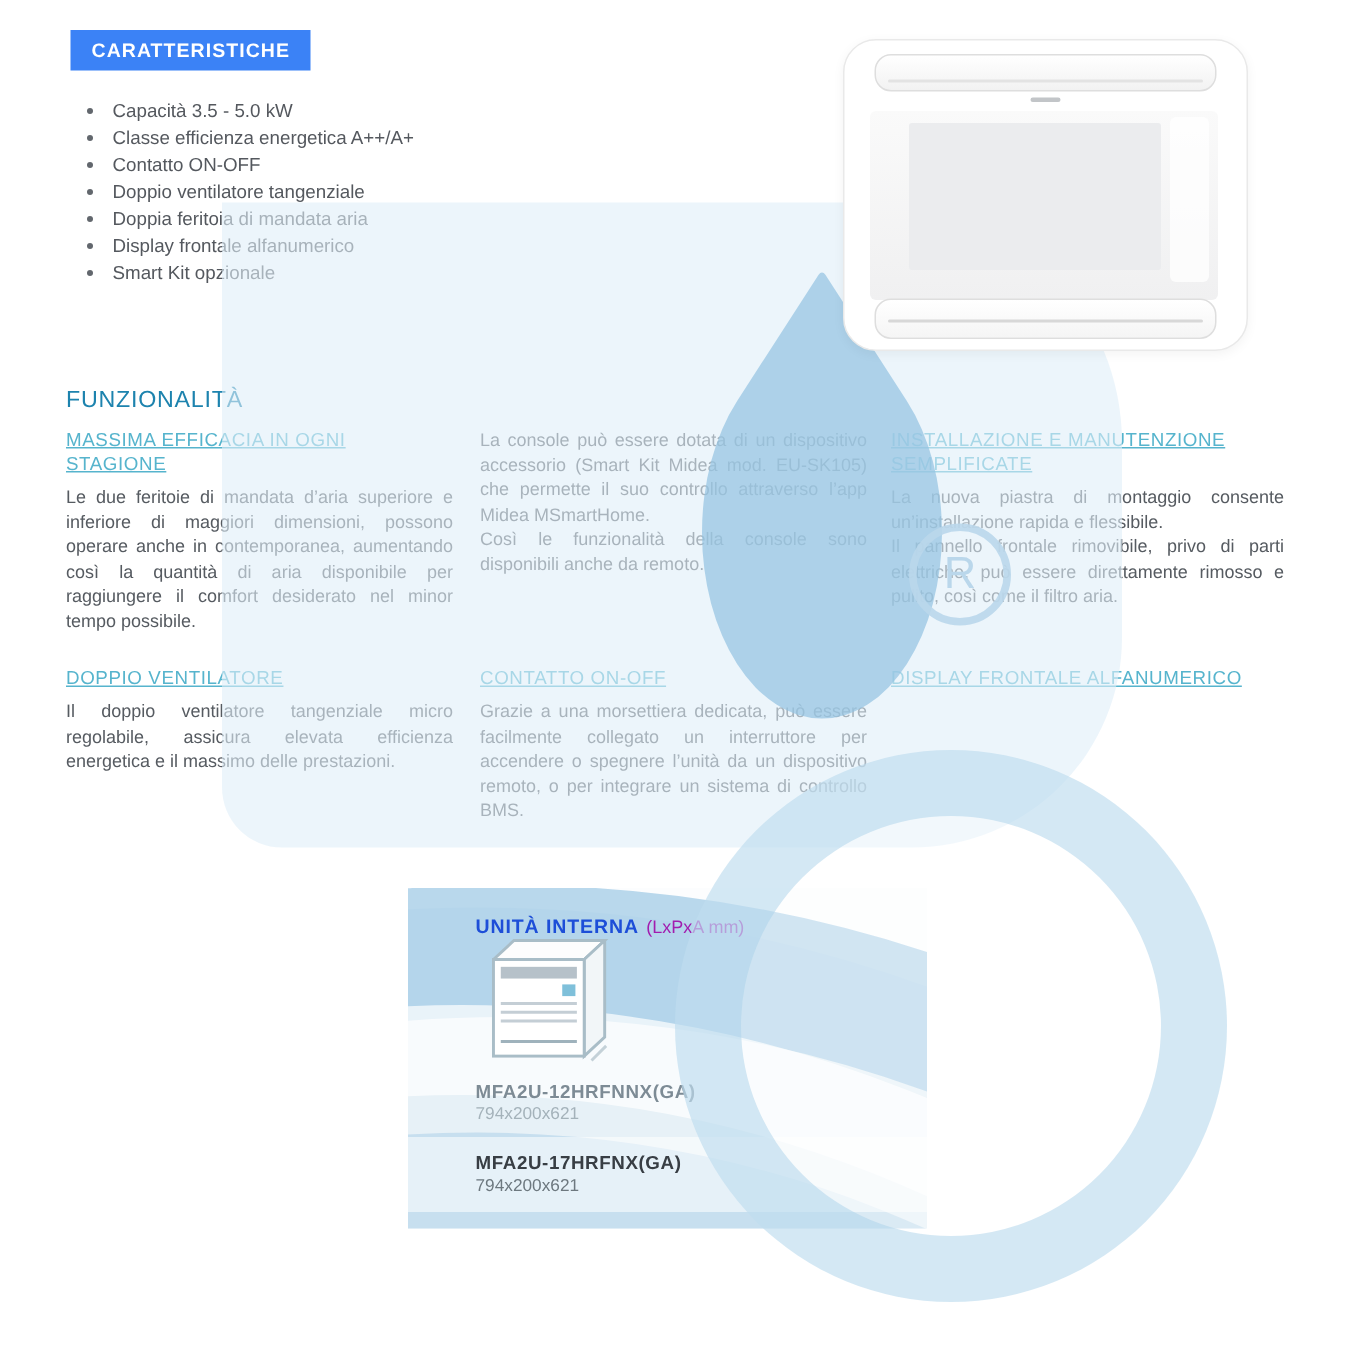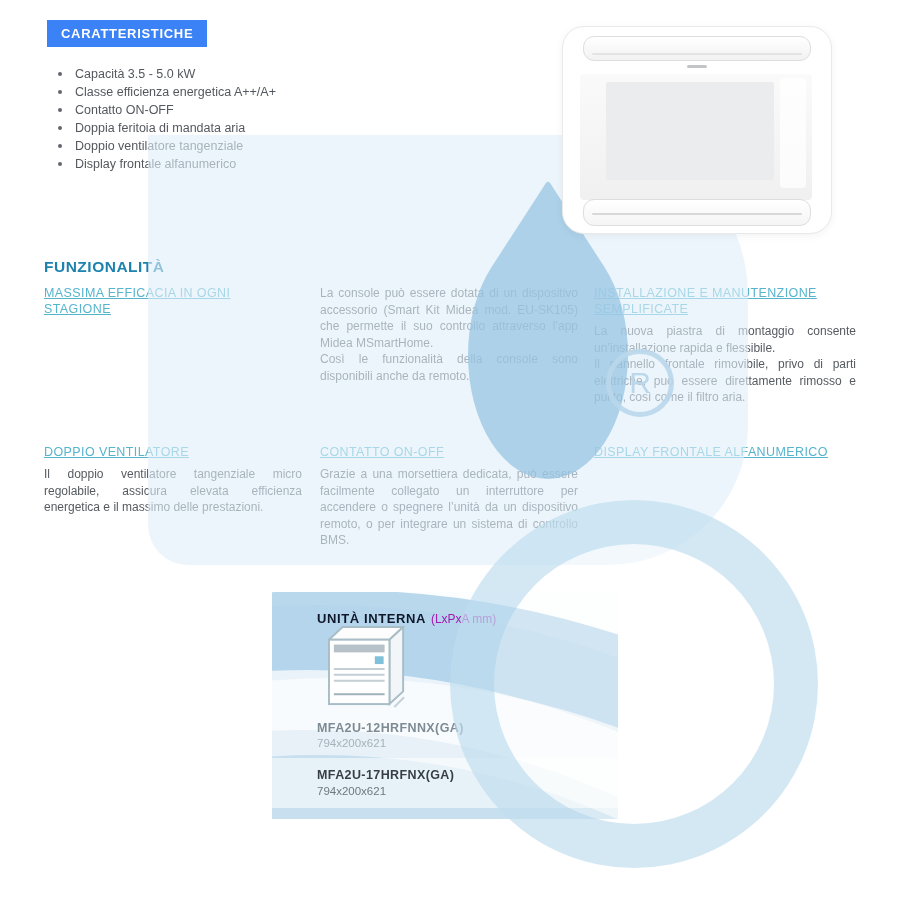--- a/index.html
+++ b/index.html
@@ -22,42 +22,42 @@
   .vent-top::after{content:"";position:absolute;left:8px;right:8px;bottom:5px;height:2px;background:#e3e3e3;border-radius:2px;}
   .brand-mark{position:absolute;left:124px;top:38px;width:20px;height:3px;border-radius:2px;background:#c2c5c8;}
   .face{position:absolute;left:17px;top:47px;width:232px;height:126px;border-radius:4px;
         background:linear-gradient(180deg,#fafafa,#f0f0f1);}
   .display-area{position:absolute;left:26px;top:8px;width:168px;height:98px;background:#ebecee;border-radius:2px;}
   .face-glare{position:absolute;right:6px;top:4px;width:26px;height:110px;background:rgba(255,255,255,.75);border-radius:4px;}
   .vent-bottom{position:absolute;left:20px;top:172px;width:226px;height:25px;border:1px solid #dedede;
                border-radius:11px;background:linear-gradient(#ffffff,#f5f5f5);}
   .vent-bottom::after{content:"";position:absolute;left:8px;right:8px;top:13px;height:2px;background:#d8d8d8;border-radius:2px;}
   
-  .section-title{position:absolute;left:44px;top:258px;z-index:1;font-size:15.5px;font-weight:bold;
+  .section-title{position:absolute;left:44px;top:258px;z-index:1;font-size:15.5px;font-weight:normal;
                  letter-spacing:.5px;color:#1d83ae;}
   .col{position:absolute;z-index:1;}
   .col h3{margin:0 0 6px 0;font-size:12.5px;line-height:16px;font-weight:normal;color:#56b4cd;
           letter-spacing:.4px;white-space:pre-line;text-decoration:underline;}
   .col p{margin:0;font-size:12px;line-height:16.5px;color:#565b61;text-align:justify;white-space:pre-line;}
   .r1c1{left:44px;top:285px;width:258px;}
   .r1c2{left:320px;top:285px;width:258px;}
   .r1c3{left:594px;top:285px;width:262px;}
   .r2c1{left:44px;top:444px;width:258px;}
   .r2c2{left:320px;top:444px;width:258px;}
   .r2c3{left:594px;top:444px;width:262px;}
   
   .unit-panel{position:absolute;left:272px;top:592px;width:346px;height:227px;background:#e7f1f7;
               overflow:hidden;z-index:1;}
   .unit-panel .arc{position:absolute;border-radius:50%;background:transparent;}
   .arc-white-hi{left:-904px;top:-57px;width:1760px;height:1760px;border:70px solid rgba(255,255,255,.85);}
   .arc-mid{left:-849px;top:-2px;width:1650px;height:1650px;border:88px solid rgba(167,206,231,.8);}
   .arc-white-lo{left:-769px;top:78px;width:1490px;height:1490px;border:60px solid rgba(255,255,255,.7);}
   .arc-low{left:-684px;top:163px;width:1320px;height:1320px;border:70px solid rgba(167,206,231,.5);}
   .panel-title{position:absolute;left:45px;top:17px;white-space:nowrap;}
-  .panel-title .t{font-size:13px;font-weight:bold;letter-spacing:.6px;color:#0f172a;}
+  .panel-title .t{font-size:13px;font-weight:bold;letter-spacing:.6px;color:#1d4ed8;}
   .panel-title .s{font-size:12px;color:#a21caf;margin-left:5px;}
   .unit-icon{position:absolute;left:56px;top:34px;}
   .model-name{position:absolute;left:45px;font-size:12.5px;font-weight:bold;letter-spacing:.4px;}
   .model-dims{position:absolute;left:45px;font-size:11.5px;}
   .m1n{top:129px;color:#7d8b95;}
   .m1d{top:145px;color:#a4b2ba;}
   .band{position:absolute;left:0;top:166px;width:100%;height:50px;background:rgba(255,255,255,.55);}
   .m2n{top:176px;color:#383e44;}
   .m2d{top:193px;color:#6d787f;}
   
@@ -88,47 +88,52 @@
     <div class="feature">
         <span class="dot"></span>
         <span class="txt">Classe efficienza energetica A++/A+</span>
       </div>
     <div class="feature">
         <span class="dot"></span>
         <span class="txt">Contatto ON-OFF</span>
       </div>
     <div class="feature">
         <span class="dot"></span>
+        <span class="txt">Doppio ventilatore tangenziale</span>
+      </div>
+    <div class="feature">
+        <span class="dot"></span>
         <span class="txt">Doppia feritoia di mandata aria</span>
       </div>
     <div class="feature">
         <span class="dot"></span>
-        <span class="txt">Doppio ventilatore tangenziale</span>
+        <span class="txt">Display frontale alfanumerico</span>
       </div>
     <div class="feature">
         <span class="dot"></span>
-        <span class="txt">Display frontale alfanumerico</span>
+        <span class="txt">Smart Kit opzionale</span>
       </div>
   </div>
 
   <div class="product">
     <div class="vent-top"></div>
     <div class="brand-mark"></div>
     <div class="face">
       <div class="display-area"></div>
       <div class="face-glare"></div>
     </div>
     <div class="vent-bottom"></div>
   </div>
 
   <div class="section-title">FUNZIONALITÀ</div>
 
   <div class="col r1c1">
     <h3>MASSIMA EFFICACIA IN OGNI
 STAGIONE</h3>
+    <p>Le due feritoie di mandata d’aria superiore e inferiore di maggiori dimensioni, possono operare anche in contemporanea, aumentando così la quantità di aria disponibile per raggiungere il comfort desiderato nel minor tempo possibile.</p>
   </div>
   <div class="col r1c2">
     <p>La console può essere dotata di un dispositivo accessorio (Smart Kit Midea mod. EU-SK105) che permette il suo controllo attraverso l’app Midea MSmartHome.
 Così le funzionalità della console sono disponibili anche da remoto.</p>
   </div>
   <div class="col r1c3">
     <h3>INSTALLAZIONE E MANUTENZIONE
 SEMPLIFICATE</h3>
     <p>La nuova piastra di montaggio consente un’installazione rapida e flessibile.
 Il pannello frontale rimovibile, privo di parti elettriche, può essere direttamente rimosso e pulito, così come il filtro aria.</p>

